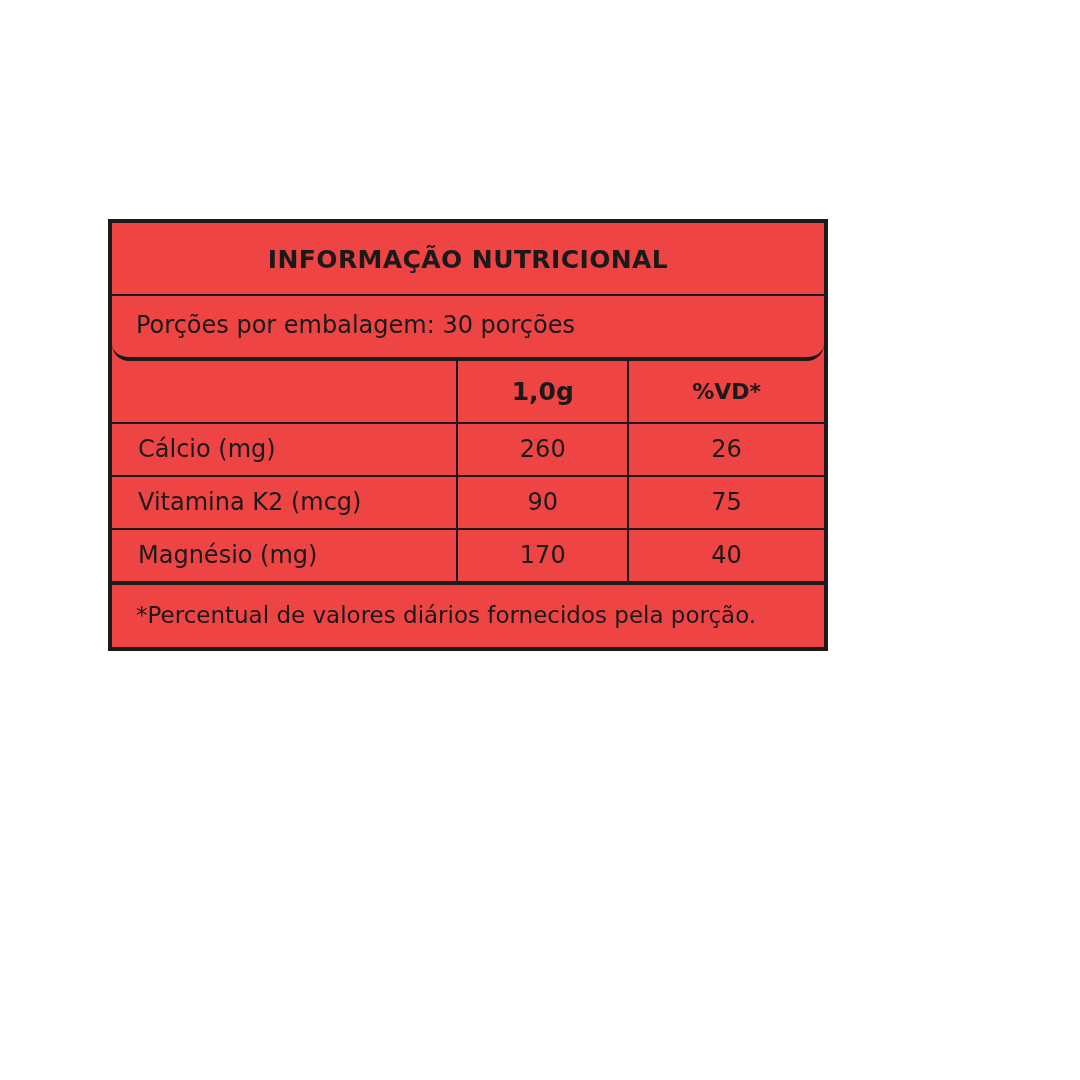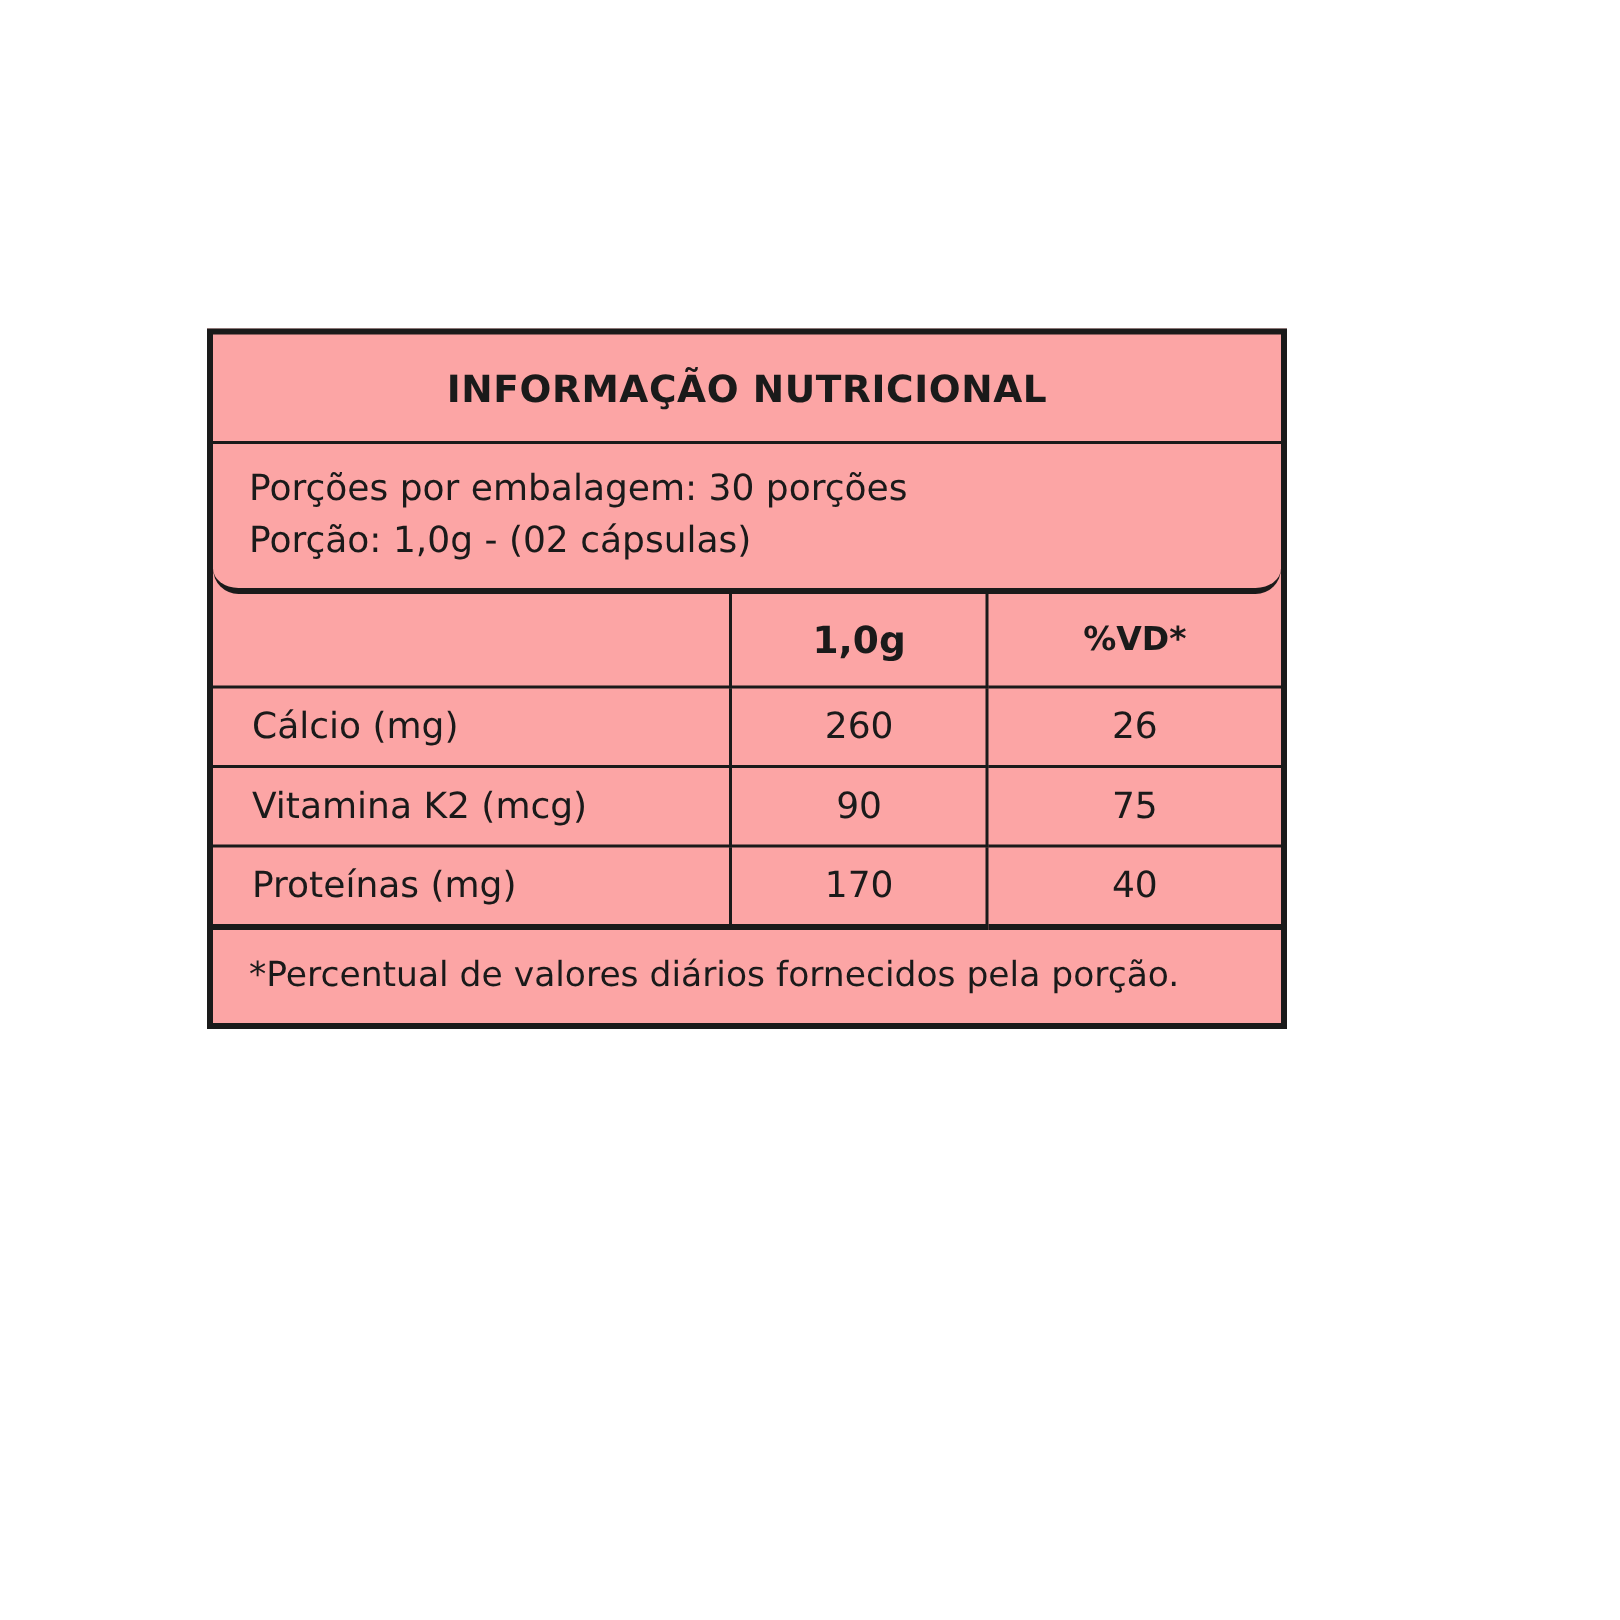--- a/index.html
+++ b/index.html
@@ -9,26 +9,26 @@
   }
   body {
     width: 1080px;
     height: 1080px;
     font-family: "DejaVu Sans", sans-serif;
     color: #1a1a1a;
     position: relative;
   }
   .panel {
     position: absolute;
-    left: 138px;
+    left: 108px;
     top: 219px;
     width: 720px;
     border: 4px solid #1a1a1a;
     box-sizing: border-box;
-    background: #fca5a5;
+    background: #ef4444;
   }
   .title-row {
     text-align: center;
     font-size: 25px;
     font-weight: 600;
     letter-spacing: 0.4px;
     padding: 22px 0 20px 0;
     border-bottom: 2px solid #1a1a1a;
   }
   .serving-block {
@@ -106,21 +106,20 @@
 </style>
 </head>
 <body>
 
 <div class="panel">
 
   <div class="title-row">INFORMAÇÃO NUTRICIONAL</div>
 
   <div class="serving-block">
     <div class="serving-line">Porções por embalagem: 30 porções</div>
-    <div class="serving-line">Porção: 1,0g - (02 cápsulas)</div>
   </div>
 
   <table class="nut">
     <colgroup>
       <col class="c0">
         <col class="c1">
         <col class="c2">
     </colgroup>
     <thead>
       <tr>
@@ -134,21 +133,21 @@
         <td class="name">Cálcio (mg)</td>
         <td class="amt">260</td>
         <td class="vd">26</td>
       </tr>
       <tr>
         <td class="name">Vitamina K2 (mcg)</td>
         <td class="amt">90</td>
         <td class="vd">75</td>
       </tr>
       <tr>
-        <td class="name">Proteínas (mg)</td>
+        <td class="name">Magnésio (mg)</td>
         <td class="amt">170</td>
         <td class="vd">40</td>
       </tr>
     </tbody>
   </table>
 
 
   <div class="footnote">*Percentual de valores diários fornecidos pela porção.</div>
 
 </div>

